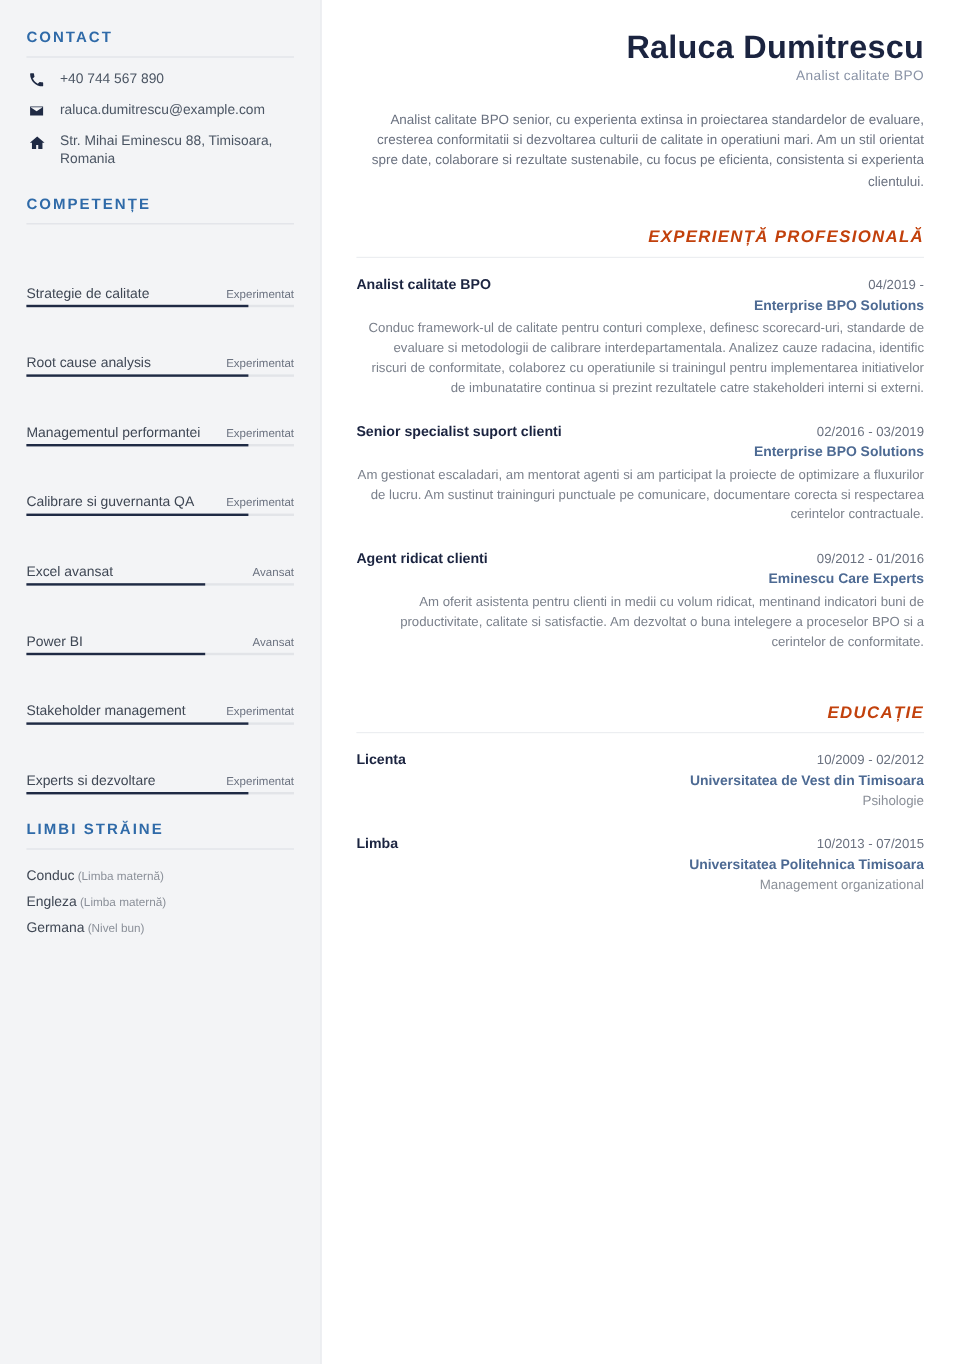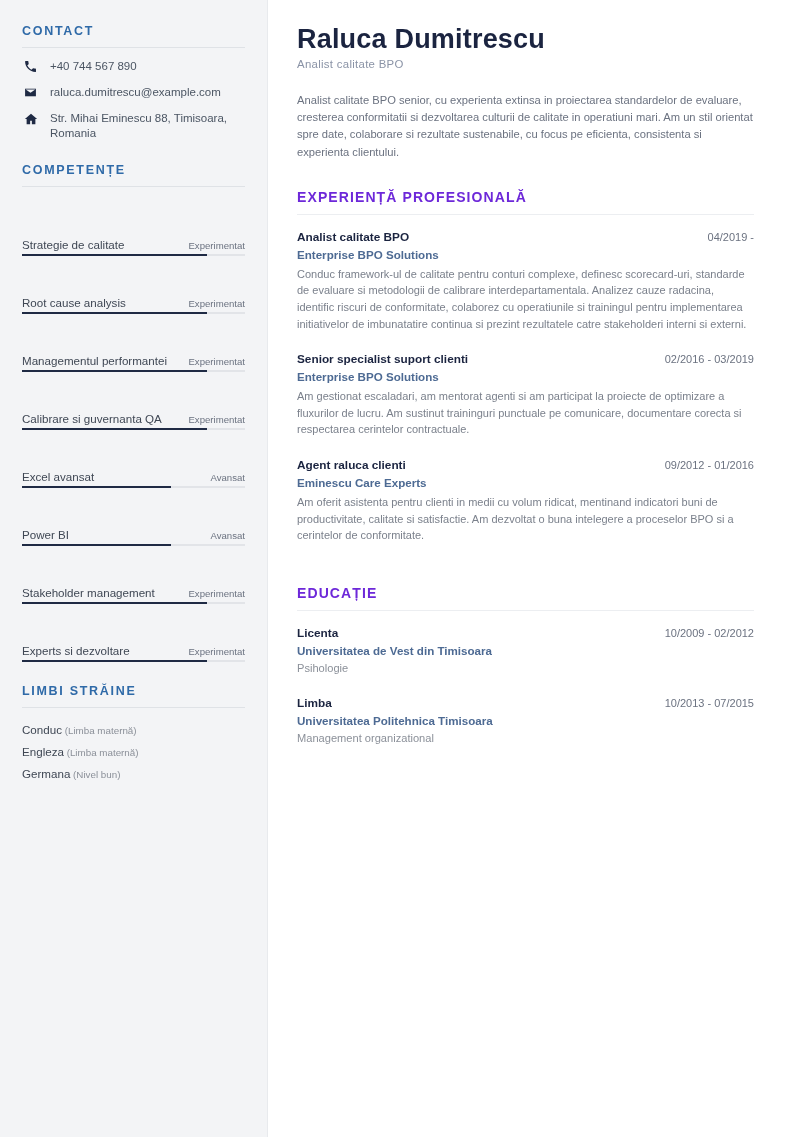--- a/index.html
+++ b/index.html
@@ -112,22 +112,23 @@
     line-height: 21px;
   }
   .lang-level {
     color: #8b9099;
     font-size: 9.8px;
   }
 
   
   .main {
     flex: 1;
-    padding: 22px 50px 0 29px;
+    padding: 22px 34px 0 29px;
     box-sizing: border-box;
+    text-align: right;
   }
   .name {
     color: #1b2440;
     font-size: 27px;
     font-weight: bold;
     letter-spacing: 0.2px;
     margin: 0 0 2px 0;
     line-height: 34px;
   }
   .job-title {
@@ -136,26 +137,27 @@
     letter-spacing: 0.3px;
     margin: 0 0 22px 0;
   }
   .summary {
     color: #6b7280;
     font-size: 11.2px;
     line-height: 17.2px;
     margin: 0 0 28px 0;
   }
   .main-heading {
-    color: #6d28d9;
+    color: #c2410c;
     font-size: 14px;
     font-weight: bold;
     letter-spacing: 1.1px;
     margin: 0 0 9px 0;
     text-transform: uppercase;
+    font-style: italic;
   }
   .main-rule {
     height: 1px;
     background: #eceef1;
     margin-bottom: 14px;
   }
   .entry { margin-bottom: 19px; }
   .entry-head {
     display: flex;
     justify-content: space-between;
@@ -346,21 +348,21 @@
           <div class="entry">
             <div class="entry-head">
               <span class="entry-title">Senior specialist suport clienti</span>
               <span class="entry-date">02/2016 - 03/2019</span>
             </div>
             <div class="entry-org">Enterprise BPO Solutions</div>
             <div class="entry-desc">Am gestionat escaladari, am mentorat agenti si am participat la proiecte de optimizare a fluxurilor de lucru. Am sustinut traininguri punctuale pe comunicare, documentare corecta si respectarea cerintelor contractuale.</div>
           </div>
           <div class="entry">
             <div class="entry-head">
-              <span class="entry-title">Agent raluca clienti</span>
+              <span class="entry-title">Agent ridicat clienti</span>
               <span class="entry-date">09/2012 - 01/2016</span>
             </div>
             <div class="entry-org">Eminescu Care Experts</div>
             <div class="entry-desc">Am oferit asistenta pentru clienti in medii cu volum ridicat, mentinand indicatori buni de productivitate, calitate si satisfactie. Am dezvoltat o buna intelegere a proceselor BPO si a cerintelor de conformitate.</div>
           </div>
         </div>
     </section>
 
     <div class="section-gap"></div>
 

